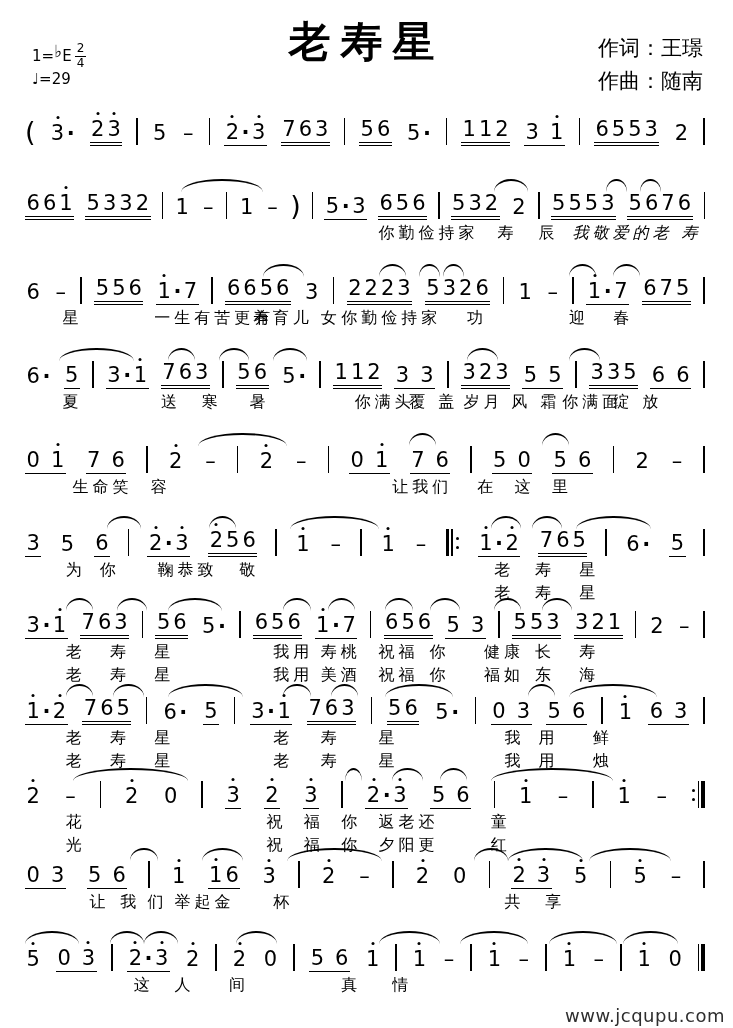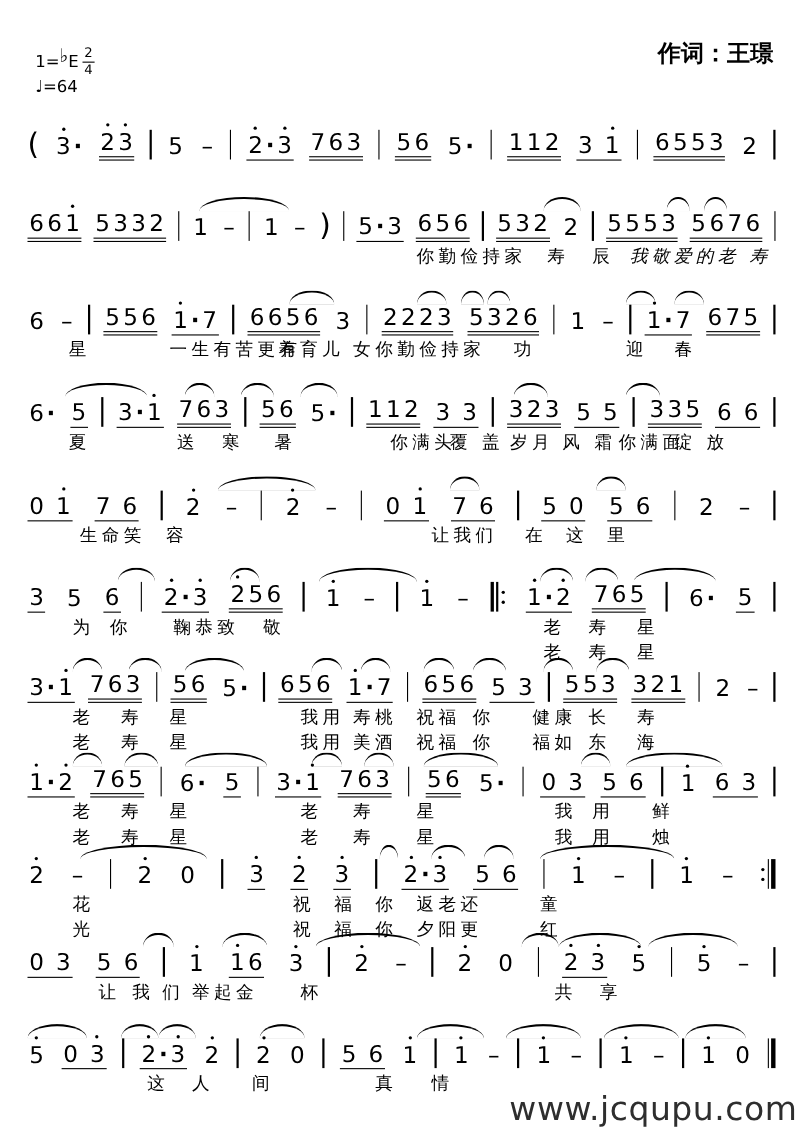--- a/index.html
+++ b/index.html
@@ -7,59 +7,61 @@
         font-family:"DejaVu Sans",sans-serif;color:#000;}
   
   .keyblock{position:absolute;left:32px;top:42px;font-size:15px;display:flex;align-items:center;}
   .kflat{font-size:17px;position:relative;top:-5px;}
   .knote{font-size:15px;}
   .frac{display:inline-flex;flex-direction:column;text-align:center;font-size:12px;line-height:1.15;margin-left:3px;}
   .ft{border-bottom:1px solid #000;padding:0 2px;}
   .tempo{position:absolute;left:32px;top:70px;font-size:15px;}
   h1.title{position:absolute;left:0;right:0;top:14px;margin:0;text-align:center;
            font-size:42px;font-weight:bold;letter-spacing:10px;}
-  .credits{position:absolute;right:30px;top:32px;text-align:left;font-size:21px;font-weight:bold;line-height:1.55;}
+  .credits{position:absolute;right:30px;top:32px;text-align:left;font-size:21px;font-weight:normal;line-height:1.55;}
   
   .system{position:absolute;left:25px;right:28px;}
   .arcs{position:relative;height:14px;}
   .arc{position:absolute;top:2px;height:11px;border-top:2px solid #000;border-radius:50%/100% 100% 0 0;}
   .nrow{display:flex;justify-content:space-between;align-items:flex-end;height:29px;font-size:21px;line-height:1;}
   .grp{display:inline-flex;align-items:flex-end;padding-bottom:2px;}
   .grp.u1{border-bottom:1.5px solid #000;}
   .grp.u2{border-bottom:4px double #000;}
   .dch{position:relative;padding:0 1.5px;line-height:1;}
   .od{position:absolute;top:-7px;left:50%;transform:translateX(-50%);width:3px;height:3px;background:#000;border-radius:50%;}
   .aug{line-height:1;padding:0 1px;font-weight:bold;}
   .sp{width:8px;}
   .bar{width:1.5px;background:#000;height:27px;align-self:center;}
   .bar.thick{width:3.5px;}
   .barg{display:inline-flex;gap:2px;align-items:center;align-self:center;}
   .dots{display:flex;flex-direction:column;gap:6px;padding:0 1px;}
   .dot{width:3px;height:3px;border-radius:50%;background:#000;}
   .paren{font-size:27px;align-self:center;line-height:1;}
   .lrow{position:relative;height:23px;font-size:16px;}
   .lfrag{position:absolute;top:3px;white-space:pre;letter-spacing:4px;}
-  .watermark{position:absolute;right:8px;bottom:2px;font-size:30px;color:#2e2e2e;letter-spacing:0.5px;}
+  .watermark{position:absolute;right:8px;bottom:2px;font-size:18px;color:#2e2e2e;letter-spacing:0.5px;}
 </style>
 </head>
 <body>
 
 <div class="page">
   <div class="keyblock">
     <span>1=</span>
       <span class="kflat">♭</span>
       <span class="knote">E</span>
     <span class="frac">
       <span class="ft">2</span>
       <span class="fb">4</span>
     </span>
   </div>
-  <div class="tempo">♩=64</div>
+  <div class="tempo">♩=29</div>
+  <h1 class="title">老寿星</h1>
   <div class="credits">
     <div>作词：王璟</div>
+    <div>作曲：随南</div>
   </div>
   <div id="score">
       <div class="system" style="top: 103px;">
         <div class="arcs"></div>
         <div class="nrow">
           <div class="paren">(</div>
           <div class="grp">
             <div class="dch">3<div class="od"></div></div>
             <div class="aug">·</div>
           </div>

